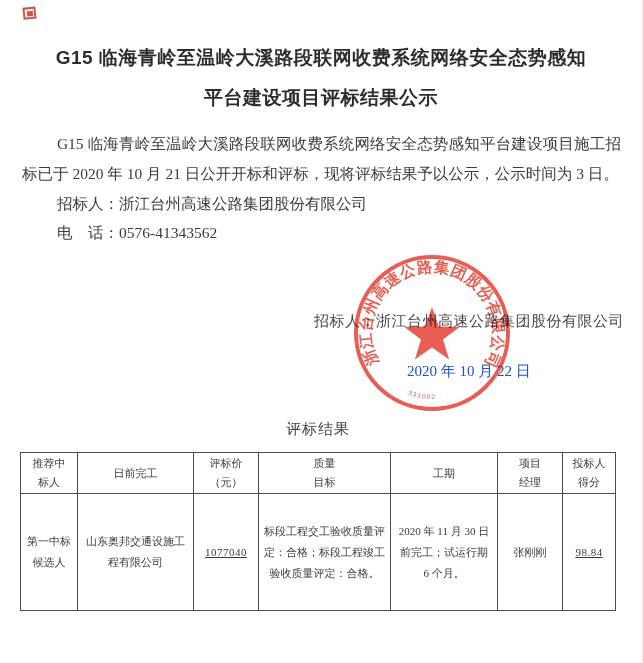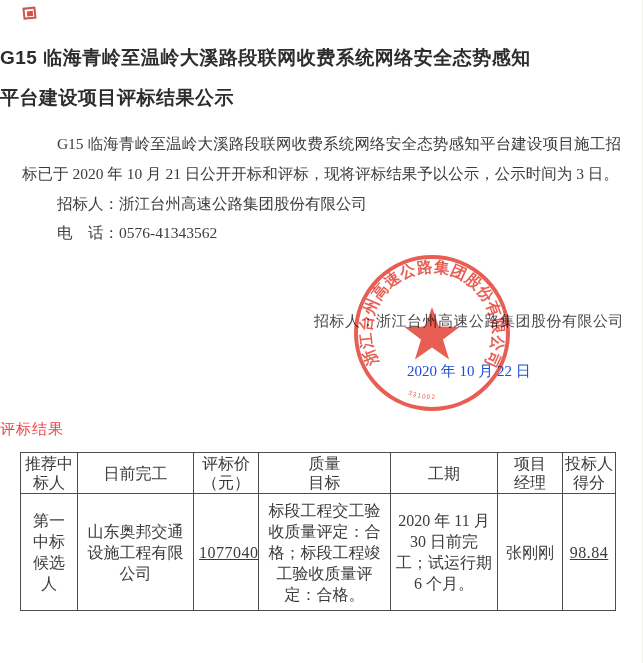--- a/index.html
+++ b/index.html
@@ -8,45 +8,45 @@
     font-family:"Liberation Serif","DejaVu Serif",serif;
     background:#ffffff; color:#3f3f3f; overflow:hidden;
   }
   .page { position:relative; width:643px; height:663px; background:#fff; border-right:1px solid #f0f0ee; }
 
   
   .corner-mark { position:absolute; left:21px; top:5px; width:20px; height:17px; opacity:.85; transform:rotate(-6deg); }
   .corner-mark .cm1 { position:absolute; left:2px; top:2px; width:13px; height:12px; border:2px solid #c8372a; }
   .corner-mark .cm2 { position:absolute; left:6px; top:6px; width:6px; height:5px; background:#c8372a; }
 
-  .title { padding-top:38px; color:#2d2d2d;
+  .title { padding-top:38px; text-align:center; color:#2d2d2d;
            font-family:"Liberation Sans","DejaVu Sans",sans-serif; font-weight:bold;
            font-size:19px; line-height:40px; letter-spacing:.5px; }
   .title span { display:block; }
 
   .body-para { margin:11px 21px 0 22px; font-size:15.5px; line-height:29.5px;
                text-indent:2.25em; color:#3c3c3c; text-align:justify; }
 
   .contact { margin:2px 0 0 57px; font-size:15.5px; line-height:28.5px; color:#3c3c3c; }
 
   .sig-line { position:absolute; left:314px; top:312px; font-size:15px; color:#4a4a4a; letter-spacing:.5px; }
   .sig-date { position:absolute; left:407px; top:362px; font-size:15px; color:#1d4ed8; }
 
   .stamp { position:absolute; left:347px; top:248px; width:170px; height:170px;
            opacity:.82; mix-blend-mode:multiply; pointer-events:none; }
   .stamp text { font-family:"Liberation Sans","DejaVu Sans",sans-serif; }
   .seal-company { font-size:15.5px; font-weight:bold; letter-spacing:.5px; fill:#e23b2e; }
   .seal-serial  { font-size:6.5px; letter-spacing:1.2px; fill:#e23b2e; }
 
-  .table-caption { position:absolute; top:420px; left:0; width:636px; 
-                   font-size:15px; color:#ef4444; letter-spacing:1px; }
+  .table-caption { position:absolute; top:420px; left:0; width:636px; text-align:center;
+                   font-size:15px; color:#404040; letter-spacing:1px; }
 
   table.results { position:absolute; top:452px; left:20px; width:595px;
                   border-collapse:collapse; table-layout:fixed;
-                  font-size:16px; color:#3b3b3b; }
+                  font-size:11px; color:#3b3b3b; }
   table.results th, table.results td { border:1.4px solid #4d4d4d; text-align:center; vertical-align:middle; }
   table.results th { font-weight:normal; white-space:pre-line; line-height:19px; height:40px; padding:1px 2px; }
   table.results td { line-height:21px; padding:2px 5px; height:117px; }
   td.num { letter-spacing:.5px;text-decoration:underline; }
 </style>
 </head>
 <body>
 
 <div class="page">
 

